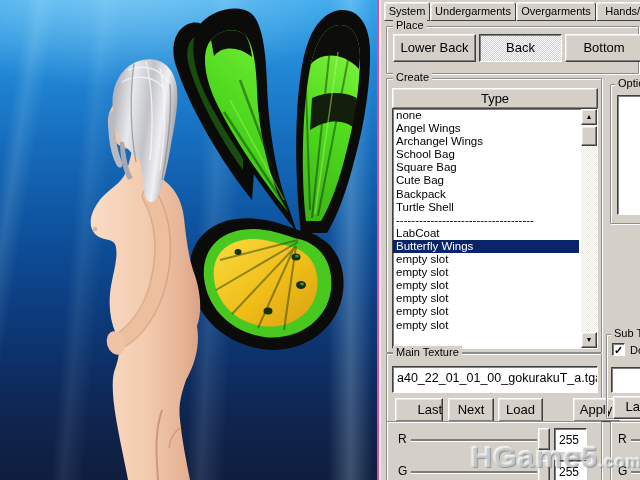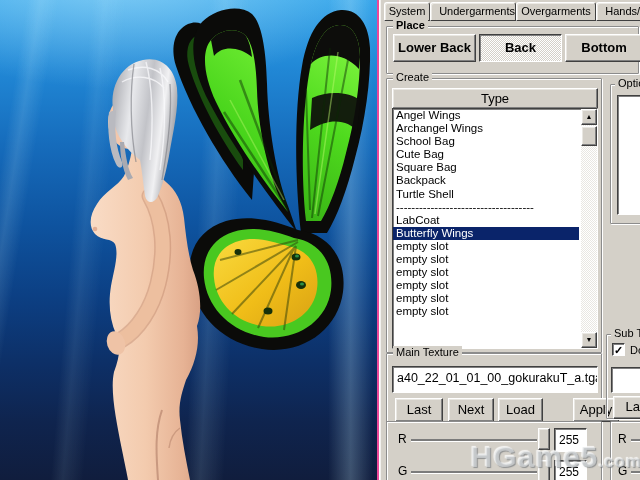--- a/index.html
+++ b/index.html
@@ -140,41 +140,42 @@
         <path d="M124,142 C126,158 128,170 133,178 L128,180 C122,168 120,154 120,142 Z" fill="#a9aab1"></path>
         <path d="M128,70 C144,64 160,68 168,82 M122,82 C136,74 154,76 164,88 M146,62 C152,84 154,120 150,160 M160,68 C166,92 166,130 160,170" stroke="rgba(250,250,252,.75)" stroke-width="1.4" fill="none"></path>
         <path d="M134,64 C130,90 130,130 136,162 M170,84 C172,110 168,146 162,180" stroke="rgba(120,121,128,.6)" stroke-width="1.3" fill="none"></path>
       </g>
     </svg>
   </div>
 
   <div class="abs panel">
 
     <div class="tab" style="left:5px;width:44px;">System</div>
-    <div class="tab" style="left:51px;width:84px;text-align:right;">Undergarments</div>
+    <div class="tab" style="left:51px;width:84px;">Undergarments</div>
     <div class="tab" style="left:137px;width:78px;">Overgarments</div>
     <div class="tab" style="left:217px;width:58px;">Hands/F</div>
 
-    <div class="group" style="left:7px;top:26px;width:251px;height:46px;font-weight:bold;">
+    <div class="group" style="left:7px;top:26px;width:251px;height:46px;">
       <div class="grouplabel">Place</div>
       <div class="btn" style="left:6px;top:7px;width:81px;height:26px;line-height:25px;">Lower Back</div>
       <div class="btn pressed" style="left:92px;top:7px;width:81px;height:26px;line-height:25px;">Back</div>
       <div class="btn" style="left:178px;top:7px;width:76px;height:26px;line-height:25px;">Bottom</div>
     </div>
 
     <div class="group" style="left:7px;top:78px;width:214px;height:273px;">
       <div class="grouplabel">Create</div>
       <div class="btn" style="left:5px;top:9px;width:204px;height:19px;line-height:19px;">Type</div>
       <div class="sunken listbox" style="left:5px;top:29px;width:204px;height:239px;">
 
+        <div class="row">none</div>
           <div class="row">Angel Wings</div>
           <div class="row">Archangel Wings</div>
           <div class="row">School Bag</div>
+          <div class="row">Square Bag</div>
           <div class="row">Cute Bag</div>
-          <div class="row">Square Bag</div>
           <div class="row">Backpack</div>
           <div class="row">Turtle Shell</div>
           <div class="row">------------------------------------</div>
           <div class="row">LabCoat</div>
           <div class="row selected">Butterfly Wings</div>
           <div class="row">empty slot</div>
           <div class="row">empty slot</div>
           <div class="row">empty slot</div>
           <div class="row">empty slot</div>
           <div class="row">empty slot</div>
@@ -183,21 +184,21 @@
           <div class="sbtn" style="top:0;"><span>▲</span></div>
           <div class="sthumb"></div>
           <div class="sbtn" style="bottom:0;top:auto;"><span>▼</span></div>
         </div>
       </div>
     </div>
 
     <div class="group" style="left:7px;top:353px;width:214px;height:130px;">
       <div class="grouplabel">Main Texture</div>
       <div class="sunken field" style="left:5px;top:12px;width:200px;height:25px;">a40_22_01_01_00_gokurakuT_a.tga</div>
-      <div class="btn" style="left:8px;top:44px;width:46px;height:22px;line-height:21px;">Last</div>
+      <div class="btn" style="left:8px;top:44px;width:46px;height:22px;line-height:21px;text-align:right;">Last</div>
       <div class="btn" style="left:61px;top:44px;width:44px;height:22px;line-height:21px;">Next</div>
       <div class="btn" style="left:111px;top:44px;width:43px;height:22px;line-height:21px;">Load</div>
       <div class="btn" style="left:162px;top:44px;width:44px;height:22px;line-height:21px;margin-left:24px;">Apply</div>
     </div>
 
     <div class="group" style="left:7px;top:421px;width:214px;height:68px;">
       <div class="slider-label" style="left:11px;top:10px;">R</div>
       <div class="track" style="left:24px;top:17px;width:126px;"></div>
       <div class="thumb" style="left:151px;top:6px;"></div>
       <div class="sunken valbox" style="left:167px;top:6px;width:27px;height:22px;">255</div>

